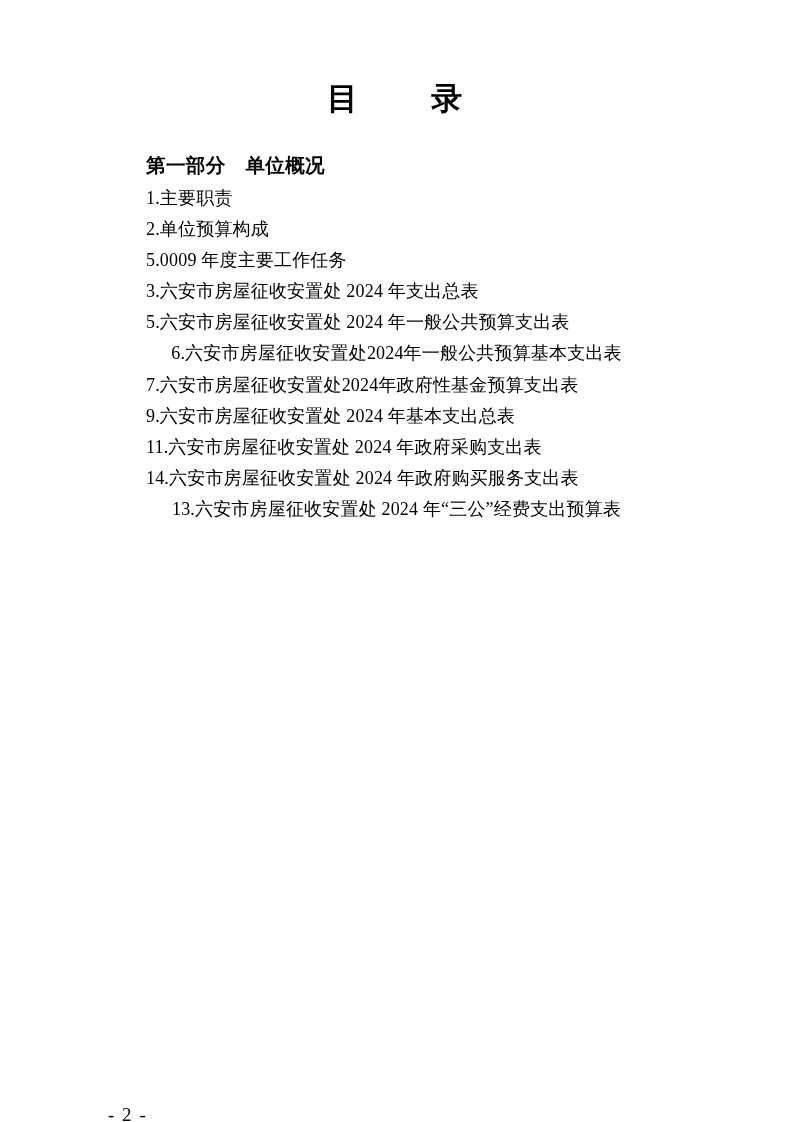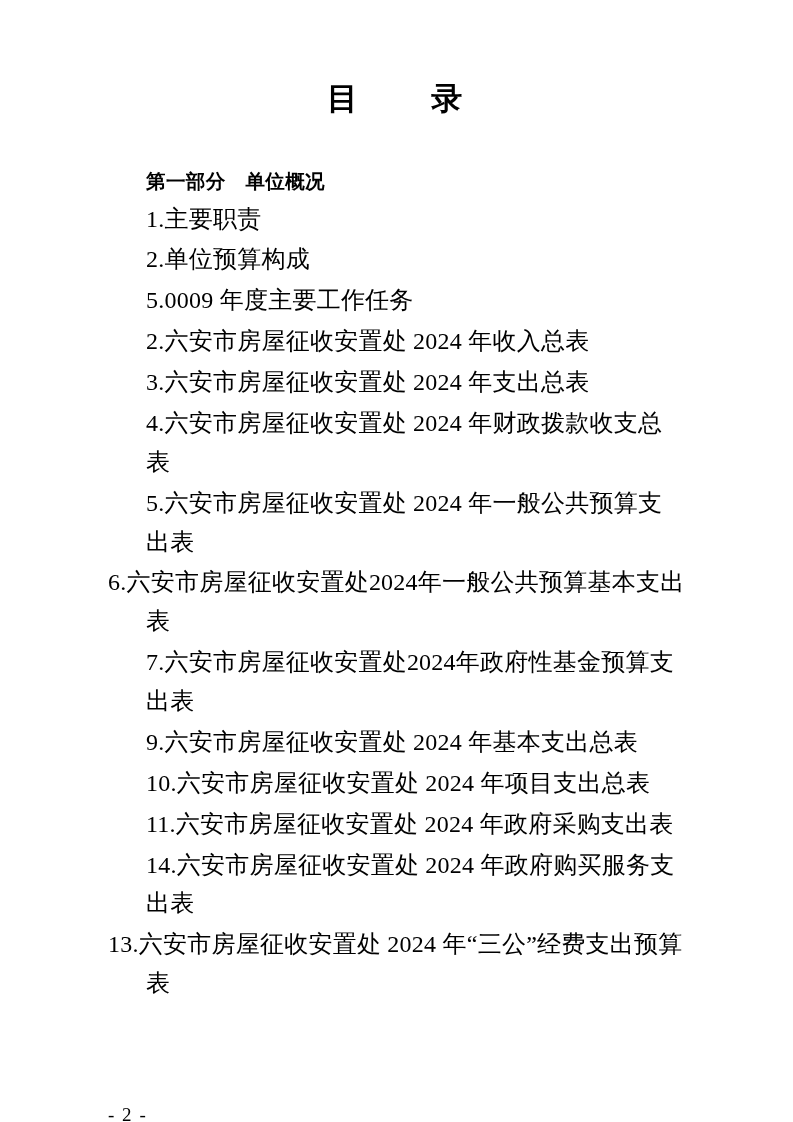--- a/index.html
+++ b/index.html
@@ -26,44 +26,45 @@
     text-align: center;
     font-size: 31px;
     font-weight: bold;
     letter-spacing: 0.12em;
     margin-top: 78px;
     margin-bottom: 0;
     white-space: pre;
     font-family: Liberation Sans, sans-serif;
   }
   .toc {
-    margin-top: 46px;
+    margin-top: 30px;
   }
   .section-heading {
     font-size: 19.5px;
     font-weight: bold;
     line-height: 1.62;
     margin: 0 0 2px 0;
     padding-left: 38px;
     white-space: pre;
     letter-spacing: 0.02em;
   }
   .entry {
-    font-size: 24px;
+    font-size: 18px;
     line-height: 1.62;
     margin: 0 0 2px 0;
     padding-left: 38px;
     text-indent: 0;
     letter-spacing: 0.01em;
     word-break: break-all;
   }
   .entry.wrapped {
     padding-left: 38px;
     text-indent: -38px;
     margin-left: 0;
+    text-align: center;
   }
   .page-number {
     position: absolute;
     left: 0;
     right: 0;
     bottom: 74px;
     text-align: left;
     padding-left: 108px;
     font-size: 19px;
     letter-spacing: 0.08em;
@@ -79,28 +80,25 @@
   <div class="toc">
 
     <div class="section">
       <div class="section-heading">第一部分　单位概况</div>
       <div class="entry">1.主要职责</div>
       <div class="entry">2.单位预算构成</div>
       <div class="entry">5.0009 年度主要工作任务</div>
     </div>
 
     <div class="section">
-      <div class="entry">2.六安市房屋征收安置处 2024 年收入总表</div>
       <div class="entry">3.六安市房屋征收安置处 2024 年支出总表</div>
-      <div class="entry">4.六安市房屋征收安置处 2024 年财政拨款收支总表</div>
       <div class="entry">5.六安市房屋征收安置处 2024 年一般公共预算支出表</div>
       <div class="entry wrapped">6.六安市房屋征收安置处2024年一般公共预算基本支出表</div>
       <div class="entry">7.六安市房屋征收安置处2024年政府性基金预算支出表</div>
       <div class="entry">9.六安市房屋征收安置处 2024 年基本支出总表</div>
-      <div class="entry">10.六安市房屋征收安置处 2024 年项目支出总表</div>
       <div class="entry">11.六安市房屋征收安置处 2024 年政府采购支出表</div>
       <div class="entry">14.六安市房屋征收安置处 2024 年政府购买服务支出表</div>
       <div class="entry wrapped">13.六安市房屋征收安置处 2024 年“三公”经费支出预算表</div>
     </div>
 
   </div>
 
   <div class="page-number">- 2 -</div>
 
 </div>

